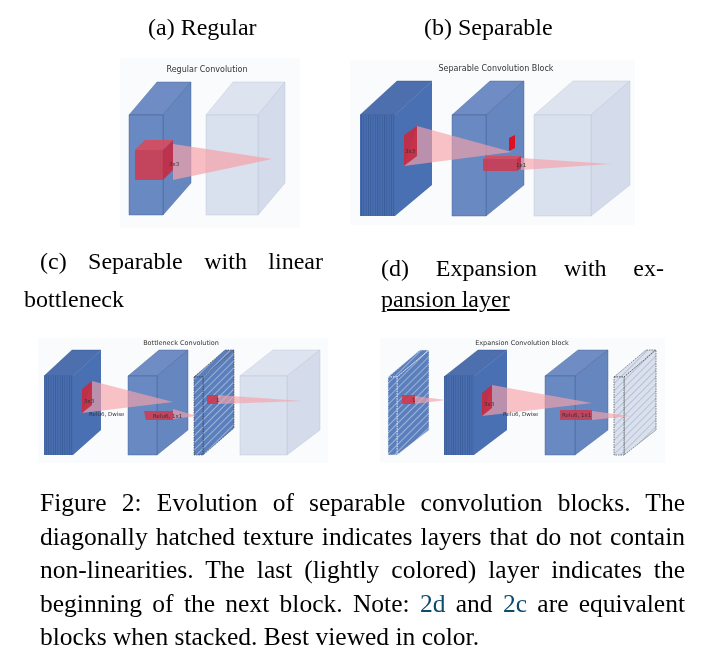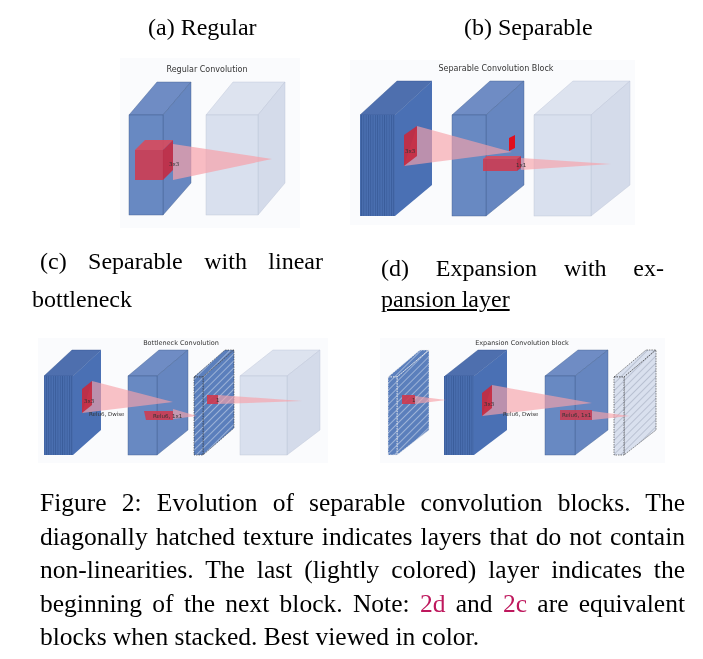--- a/index.html
+++ b/index.html
@@ -5,30 +5,30 @@
   html, body { margin:0; padding:0; background:#ffffff; }
   body { width:703px; height:659px; position:relative; overflow:hidden;
          font-family:"Liberation Serif", serif; color:#000; }
   .sublabel { position:absolute; font-size:24px; line-height:31px; white-space:nowrap; }
   .sublabel.just { text-align:justify; text-align-last:justify; white-space:normal; }
   svg.fig { position:absolute; left:0; top:0; }
   .ptitle { font-family:"DejaVu Sans", sans-serif; font-size:8px; fill:#333; }
   .tiny { font-family:"DejaVu Sans", sans-serif; font-size:5.5px; fill:#333; }
   #caption { position:absolute; left:40px; top:486px; width:645px;
              font-size:25.5px; line-height:33.5px; text-align:justify; }
-  #caption .ref { color:#be185d;font-family:Liberation Serif, serif; }
+  #caption .ref { color:#0c4a6e;font-family:Liberation Serif, serif; }
 </style>
 </head>
 <body>
 
 <div class="sublabel" style="left:148px; top:12px;">(a) Regular</div>
-<div class="sublabel" style="left:424px; top:12px;margin-left:40px;">(b) Separable</div>
+<div class="sublabel" style="left:424px; top:12px;">(b) Separable</div>
 
 <div class="sublabel just" style="left:40px; top:246px; width:283px;">(c) Separable with linear</div>
-<div class="sublabel" style="left:32px; top:284px;">bottleneck</div>
+<div class="sublabel" style="left:24px; top:284px;">bottleneck</div>
 <div class="sublabel just" style="left:381px; top:253px; width:283px;">(d) Expansion with ex-</div>
 <div class="sublabel" style="left:381px; top:284px;text-decoration:underline;">pansion layer</div>
 
 <svg class="fig" width="703" height="480" viewBox="0 0 703 480">
   <defs>
     <pattern id="hatchW" patternUnits="userSpaceOnUse" width="5" height="5" patternTransform="rotate(45)">
       <rect width="5" height="5" fill="#5b7fbc"></rect>
       <line x1="0" y1="0" x2="0" y2="5" stroke="#dfe6f3" stroke-width="1"></line>
     </pattern>
     <pattern id="hatchL" patternUnits="userSpaceOnUse" width="5" height="5" patternTransform="rotate(45)">

